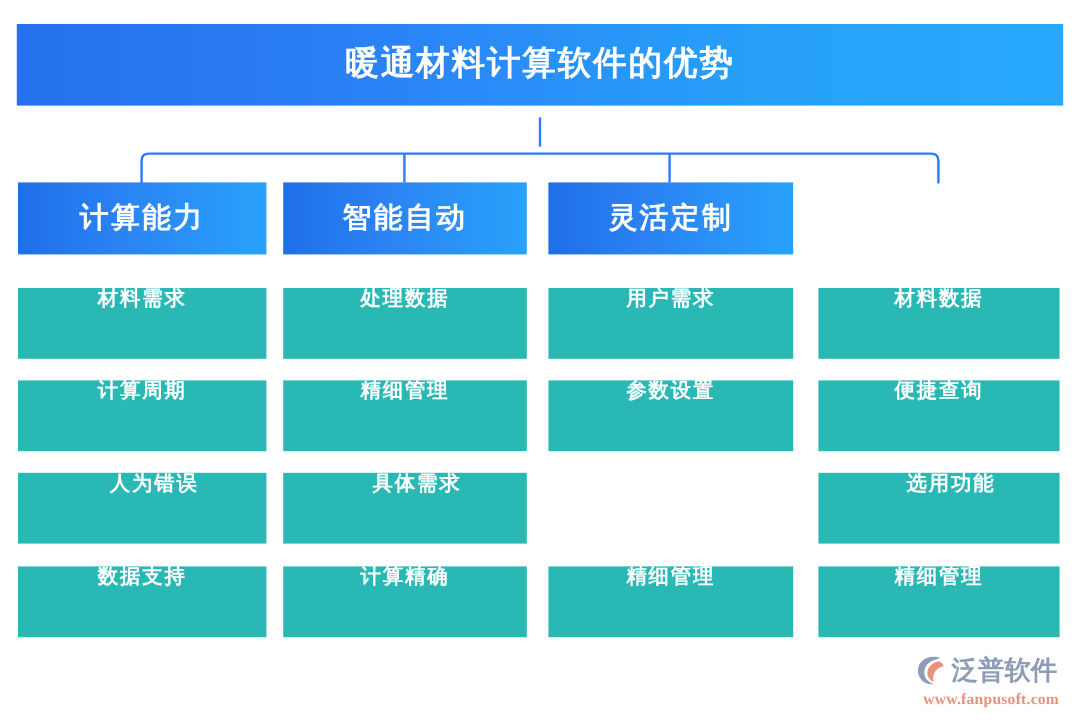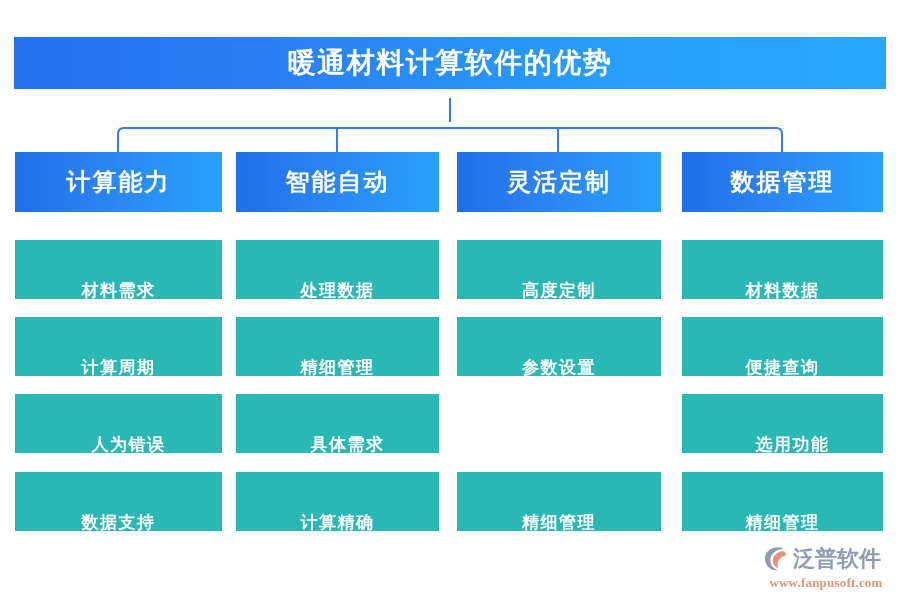--- a/index.html
+++ b/index.html
@@ -16,23 +16,23 @@
     position: relative;
     width: 900px;
     height: 600px;
     background: #ffffff;
   }
 
   
   .title-bar {
     position: absolute;
     left: 14px;
-    top: 37px;
+    top: 20px;
     width: 872px;
-    height: 52px;
+    height: 68px;
     background: linear-gradient(to right, #2470ee 0%, #2b7df5 28%, #27a0fa 70%, #27a8fd 100%);
     display: flex;
     align-items: center;
     justify-content: center;
   }
   .title-bar .title-text {
     color: #ffffff;
     font-size: 28px;
     font-weight: bold;
     letter-spacing: 1.5px;
@@ -68,21 +68,21 @@
     line-height: 1;
     white-space: nowrap;
   }
 
   
   .item-box {
     position: absolute;
     height: 59px;
     background: #29b8b4;
     display: flex;
-    align-items: flex-end;
+    align-items: flex-start;
     justify-content: center;
   }
   .item-box .item-label {
     color: #ffffff;
     font-size: 17px;
     font-weight: bold;
     letter-spacing: 1.5px;
     line-height: 1;
     white-space: nowrap;
   }
@@ -158,23 +158,20 @@
 
   <div class="cat-header col-0">
     <span class="cat-label">计算能力</span>
   </div>
   <div class="cat-header col-1">
     <span class="cat-label">智能自动</span>
   </div>
   <div class="cat-header col-2">
     <span class="cat-label">灵活定制</span>
   </div>
-  <div class="cat-header col-3">
-    <span class="cat-label">数据管理</span>
-  </div>
 
   <div class="item-box col-0 row-0">
     <span class="item-label">材料需求</span>
   </div>
   <div class="item-box col-0 row-1">
     <span class="item-label">计算周期</span>
   </div>
   <div class="item-box col-0 row-2">
     <span class="item-label">人为错误</span>
   </div>
@@ -189,21 +186,21 @@
     <span class="item-label">精细管理</span>
   </div>
   <div class="item-box col-1 row-2">
     <span class="item-label">具体需求</span>
   </div>
   <div class="item-box col-1 row-3">
     <span class="item-label">计算精确</span>
   </div>
 
   <div class="item-box col-2 row-0">
-    <span class="item-label">高度定制</span>
+    <span class="item-label">用户需求</span>
   </div>
   <div class="item-box col-2 row-1">
     <span class="item-label">参数设置</span>
   </div>
   <div class="item-box col-2 row-3">
     <span class="item-label">精细管理</span>
   </div>
 
   <div class="item-box col-3 row-0">
     <span class="item-label">材料数据</span>

